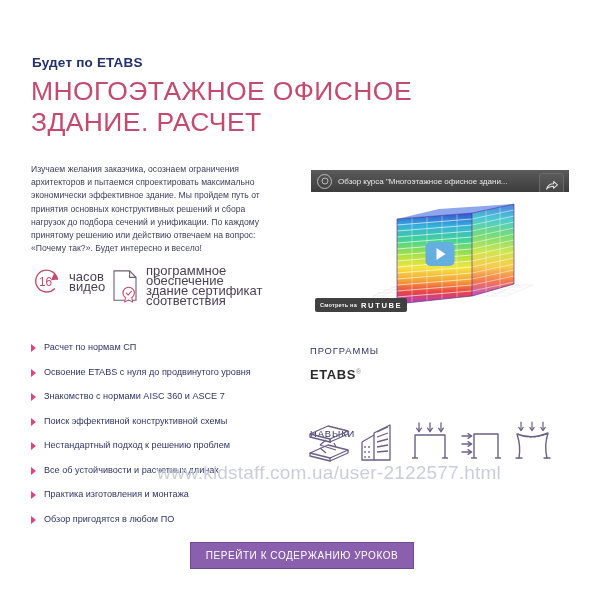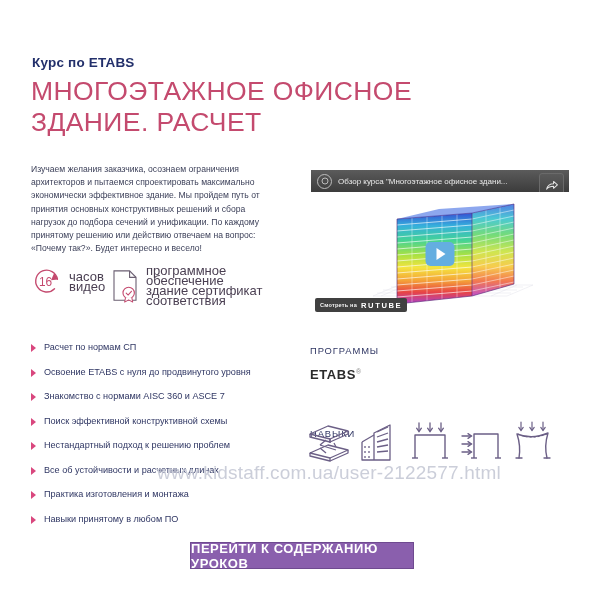--- a/index.html
+++ b/index.html
@@ -111,36 +111,36 @@
   .skills{position:absolute;left:306px;top:420px;width:270px;height:44px;}
   .skill{position:absolute;top:0;width:46px;height:44px;}
 
   
   .cta{
     position:absolute;left:190px;top:542px;width:222px;height:25px;
     background:#8a5fad;border:1px solid #6f4a90;
     display:flex;align-items:center;justify-content:center;
   }
   .cta-label{
-    font-size:13px;letter-spacing:.55px;color:#ffffff;font-weight:700;
+    font-size:10px;letter-spacing:.55px;color:#ffffff;font-weight:400;
   }
 
   
   .wm{
     position:absolute;left:157px;top:462px;
     font-size:19px;color:#c9ccd8;letter-spacing:.2px;
     white-space:nowrap;pointer-events:none;user-select:none;opacity:.95;
   }
 </style>
 </head>
 <body>
 
 <div class="page">
 
-  <div class="kicker">Курс по ETABS</div>
+  <div class="kicker">Будет по ETABS</div>
   <div class="headline">
     <span class="l1">МНОГОЭТАЖНОЕ ОФИСНОЕ</span>
     <span class="l2">ЗДАНИЕ. РАСЧЕТ</span>
   </div>
 
   <div class="lead">Изучаем желания заказчика, осознаем ограничения архитекторов и пытаемся спроектировать максимально экономически эффективное здание. Мы пройдем путь от принятия основных конструктивных решений и сбора нагрузок до подбора сечений и унификации. По каждому принятому решению или действию отвечаем на вопрос: «Почему так?». Будет интересно и весело!</div>
 
   <div class="badges">
 
     <div class="badge hours">
@@ -198,21 +198,21 @@
     <div class="bitem">
       <span class="btri"></span>
       <span class="btxt">Все об устойчивости и расчетных длинах</span>
     </div>
     <div class="bitem">
       <span class="btri"></span>
       <span class="btxt">Практика изготовления и монтажа</span>
     </div>
     <div class="bitem">
       <span class="btri"></span>
-      <span class="btxt">Навыки принятому в любом ПО</span>
+      <span class="btxt">Обзор пригодятся в любом ПО</span>
     </div>
   </div>
 
   <div class="player">
     <div class="player-bar">
       <span class="pb-logo"></span>
       <span class="pb-title">Обзор курса "Многоэтажное офисное здани...</span>
     </div>
 
     <div class="share-btn">

